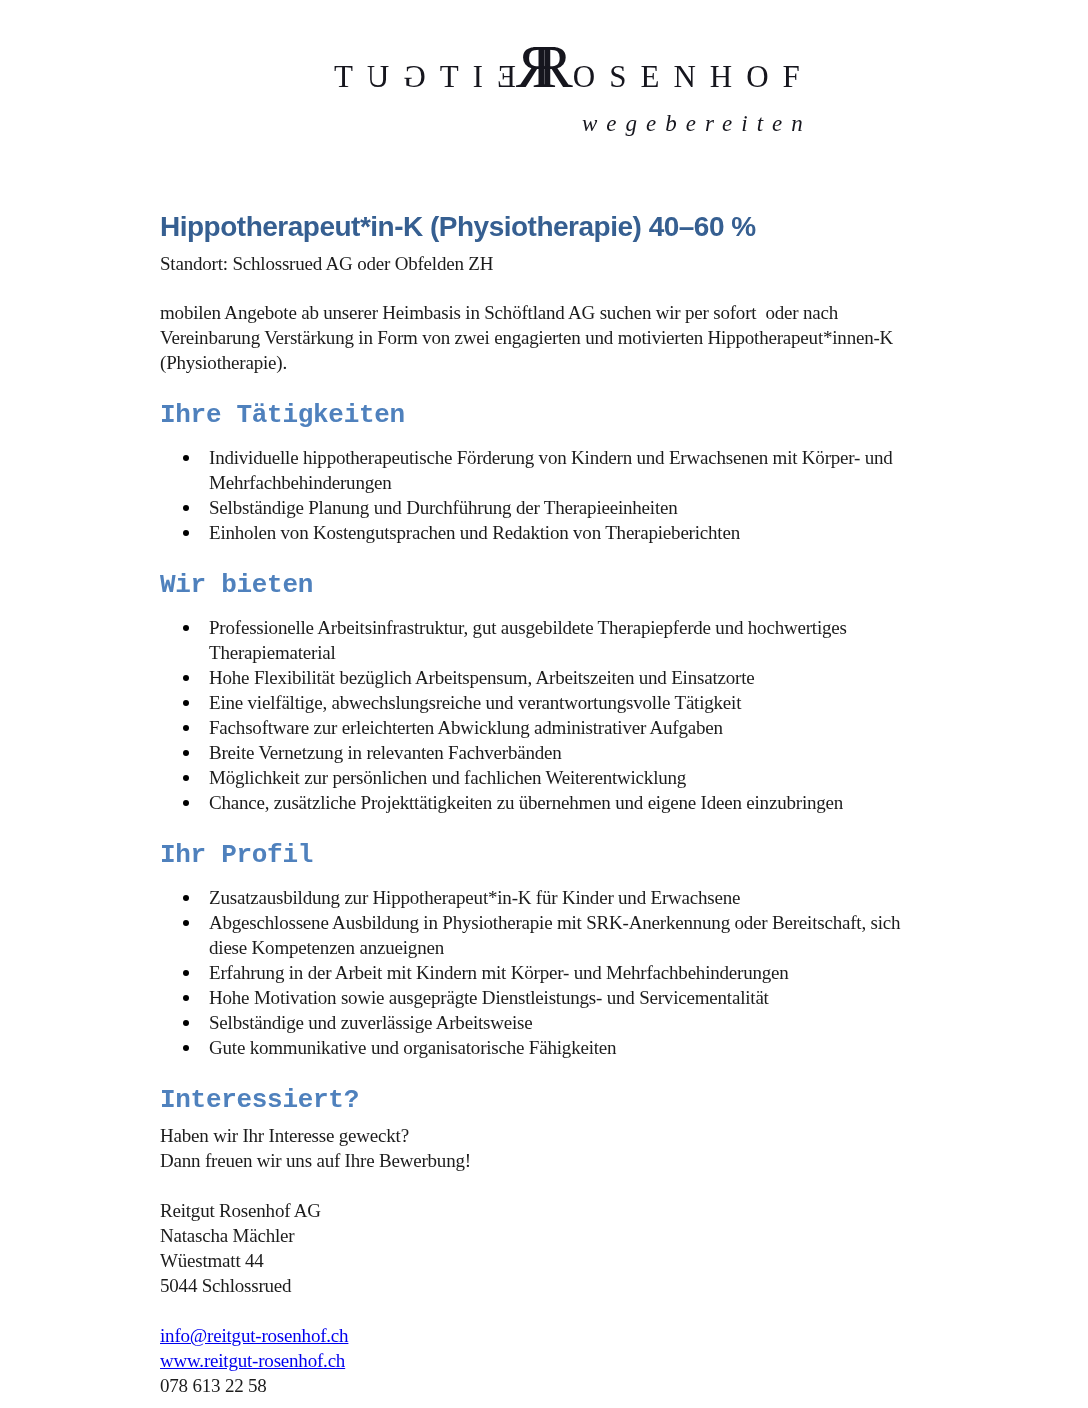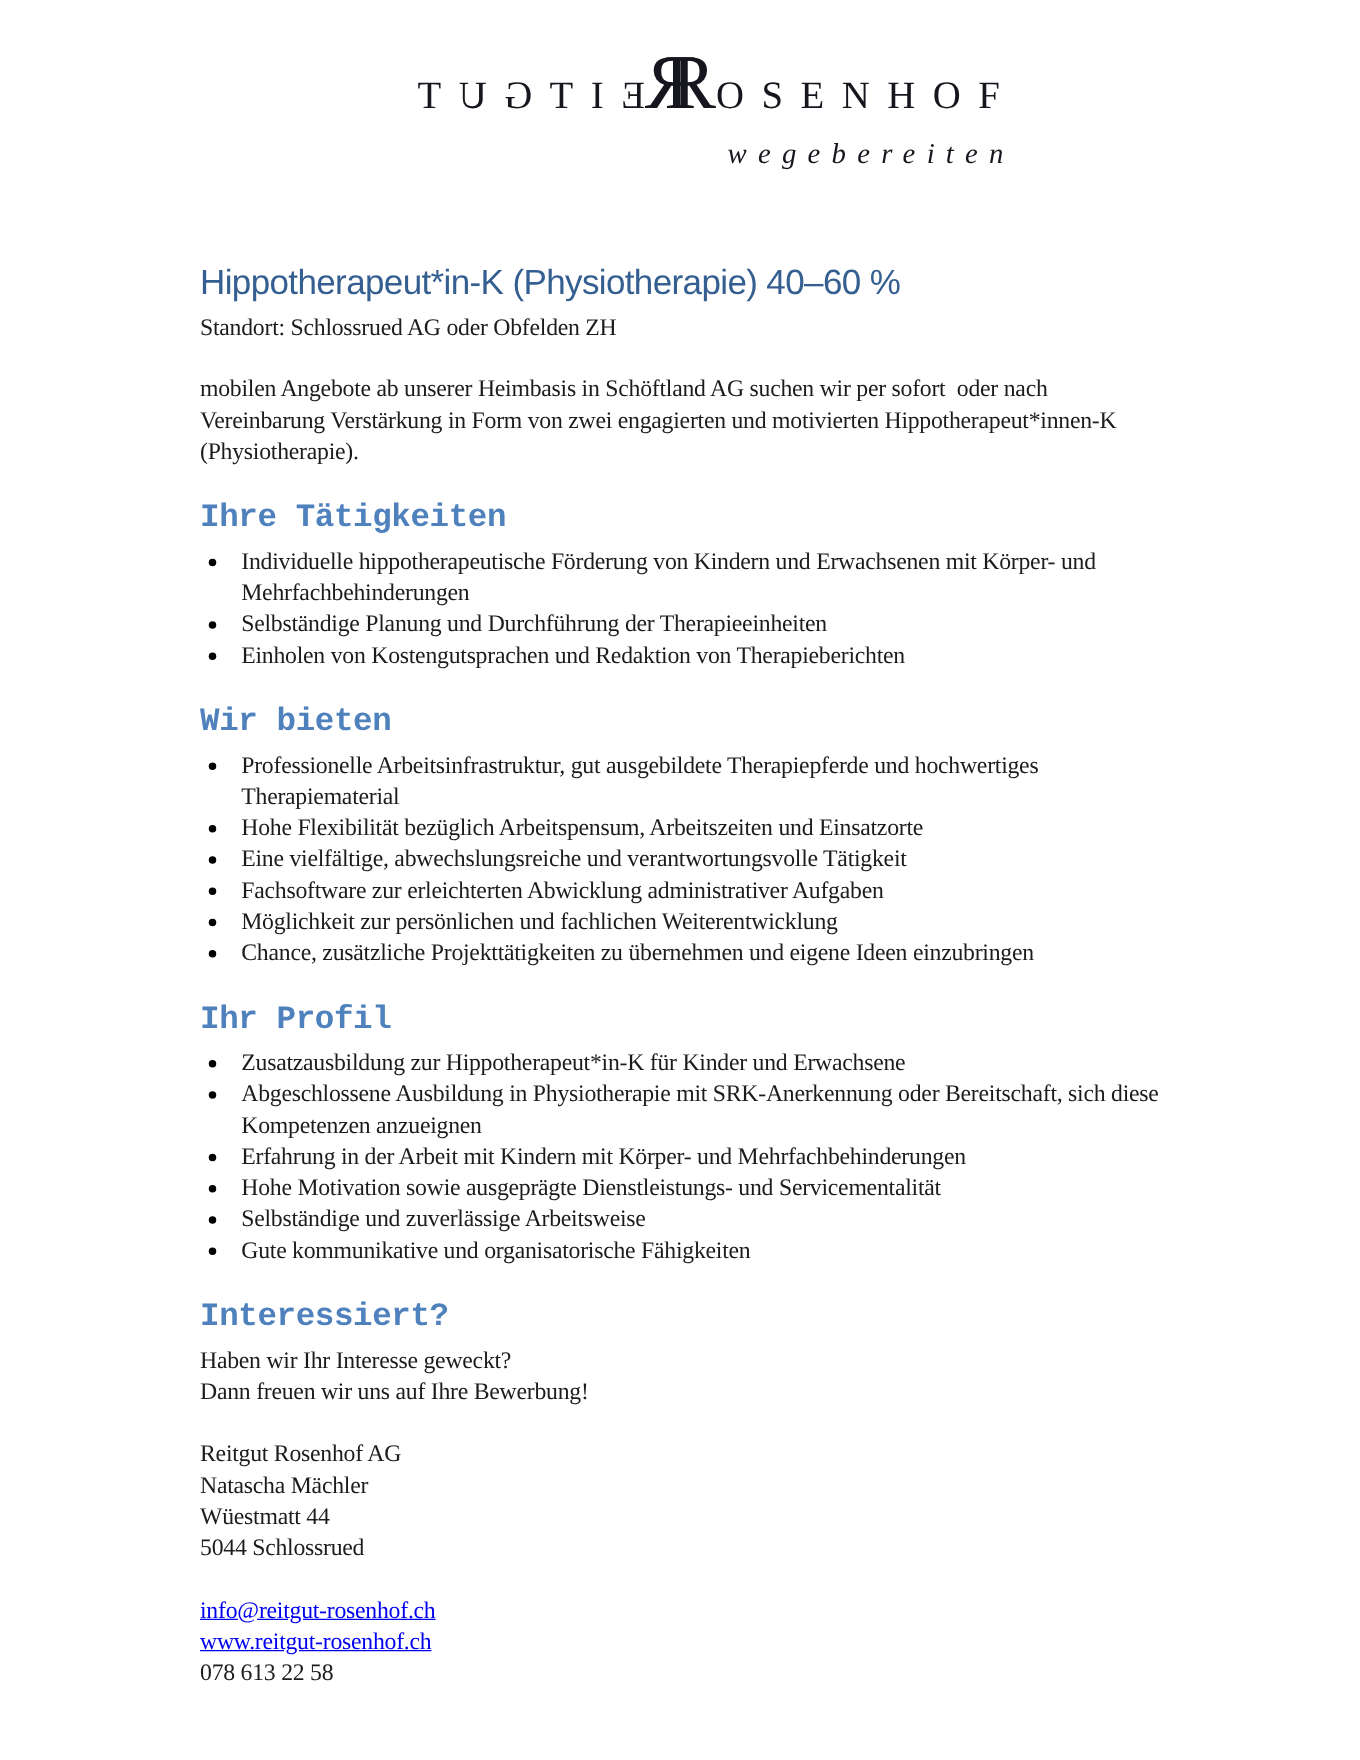--- a/index.html
+++ b/index.html
@@ -57,21 +57,21 @@
     letter-spacing:9px;
     line-height:30px;
     text-align:right;
     margin-top:0px;
     padding-right:2px;
   }
 
   
   .job-title{
     font-family:"Liberation Sans", sans-serif;
-    font-weight:400;
+    font-weight:700;
     font-size:28px;
     line-height:32px;
     letter-spacing:-0.5px;
     color:var(--title-color);
     margin:72px 0 8px 0;
   }
   .section-heading{
     font-family:Liberation Mono, monospace;
     font-weight:700;
     font-size:26px;
@@ -86,21 +86,21 @@
     margin:0 0 2px 0;
   }
   .intro{
     margin-top:24px;
   }
   .line{
     white-space:pre;
   }
   .bullet-list{
     list-style:none;
-    margin:0;
+    margin:16px;
     padding:0;
   }
   .bullet-list li{
     position:relative;
     padding-left:33px;
   }
   .bullet-list li::before{
     content:"";
     position:absolute;
     left:7px;
@@ -156,20 +156,21 @@
       </ul>
   </section>
 
   <section>
     <h2 class="section-heading">Wir bieten</h2>
     <ul class="bullet-list">
         <li>Professionelle Arbeitsinfrastruktur, gut ausgebildete Therapiepferde und hochwertiges Therapiematerial</li>
         <li>Hohe Flexibilität bezüglich Arbeitspensum, Arbeitszeiten und Einsatzorte</li>
         <li>Eine vielfältige, abwechslungsreiche und verantwortungsvolle Tätigkeit</li>
         <li>Fachsoftware zur erleichterten Abwicklung administrativer Aufgaben</li>
+        <li>Breite Vernetzung in relevanten Fachverbänden</li>
         <li>Möglichkeit zur persönlichen und fachlichen Weiterentwicklung</li>
         <li>Chance, zusätzliche Projekttätigkeiten zu übernehmen und eigene Ideen einzubringen</li>
       </ul>
   </section>
 
   <section>
     <h2 class="section-heading">Ihr Profil</h2>
     <ul class="bullet-list">
         <li>Zusatzausbildung zur Hippotherapeut*in-K für Kinder und Erwachsene</li>
         <li>Abgeschlossene Ausbildung in Physiotherapie mit SRK-Anerkennung oder Bereitschaft, sich diese Kompetenzen anzueignen</li>

